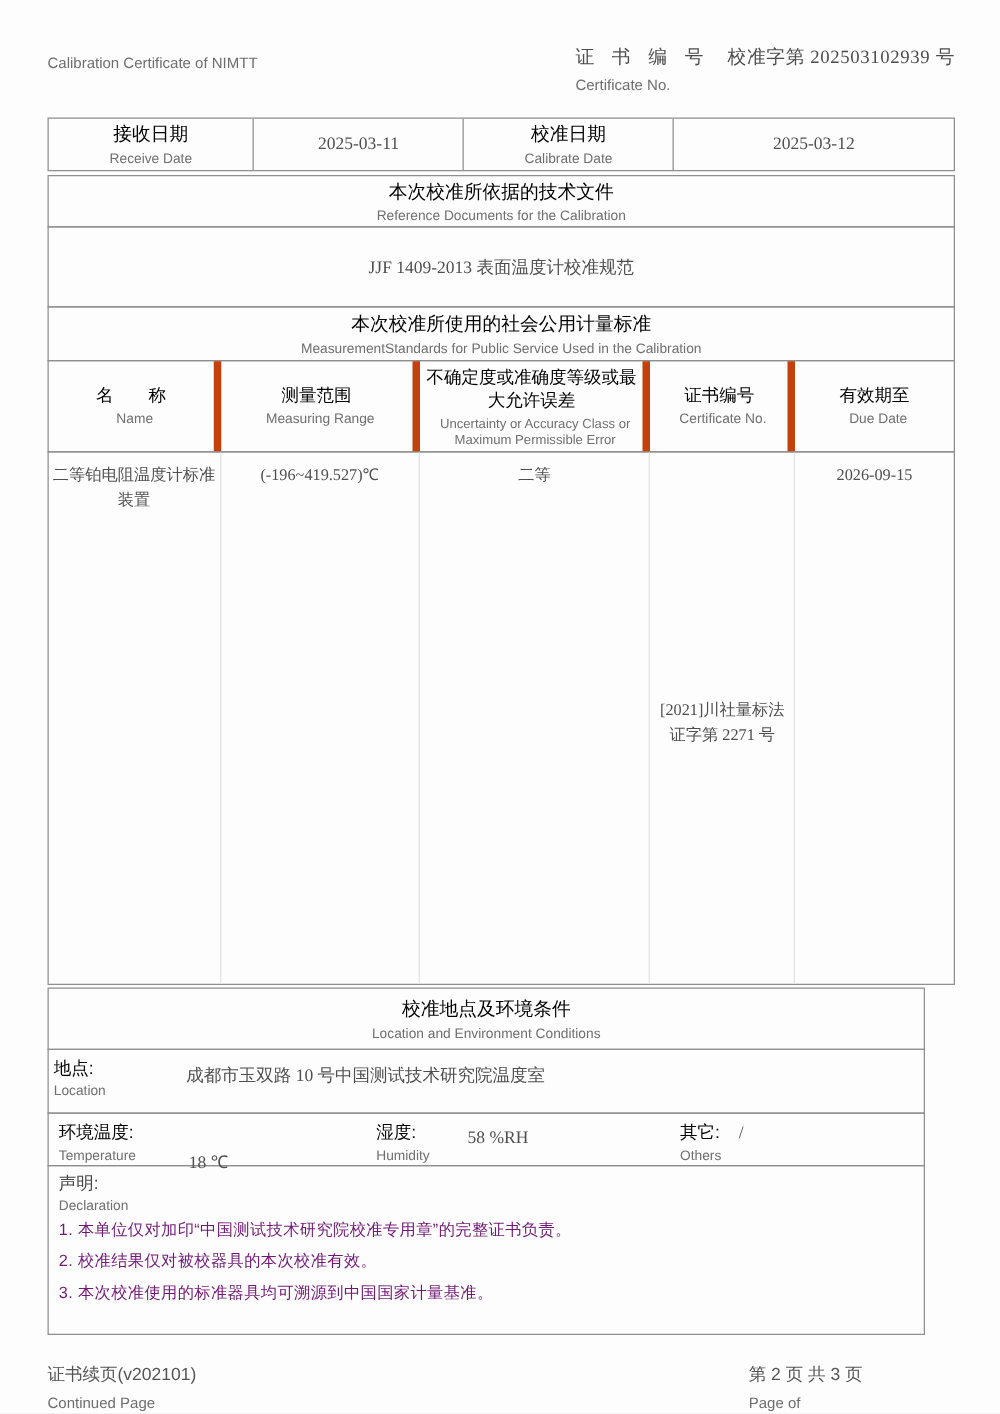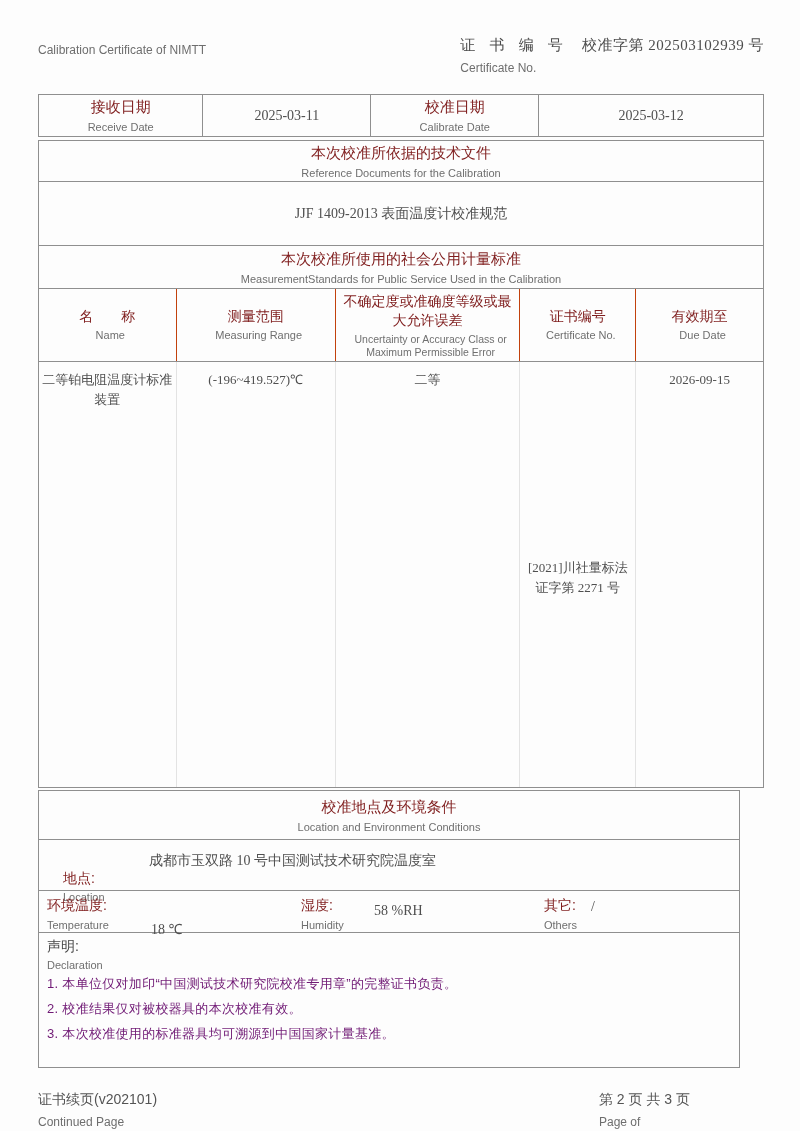--- a/index.html
+++ b/index.html
@@ -14,50 +14,50 @@
   .doc-header { display:flex; justify-content:space-between; align-items:flex-start; height:50px; }
   .title-cn { font-size:16px; color:#3f3f3f; letter-spacing:1px; }
   .title-en { font-size:12px; color:#6e6e6e; margin-top:7px; }
   .certno-line { font-size:15px; color:#4c4c4c; }
   .certno-label { letter-spacing:5px; margin-right:10px; }
   .certno-value { font-family:"Liberation Serif", serif; letter-spacing:0.5px; }
   .certno-en { font-size:12px; color:#6e6e6e; margin-top:6px; }
   
   .bx { border:1px solid #8f8f8f; box-sizing:border-box; margin-top:-1px; background:transparent; }
   .center-col { display:flex; flex-direction:column; justify-content:center; align-items:center; text-align:center; }
-  .lbl-cn { font-size:14px; color:#7f1d1d; }
+  .lbl-cn { font-size:14px; color:#000000; }
   .lbl-cn.big { font-size:15px; }
   .lbl-en { font-size:11px; color:#6f6f6f; margin-top:4px; }
   .val { font-family:"Liberation Serif", serif; font-size:14px; color:#4f4f4f; }
   
   .dates-table { display:flex; height:43px; margin-top:8px; }
   .dates-table > div { border-right:1px solid #8f8f8f; box-sizing:border-box; }
   .dates-table > div:last-child { border-right:none; }
   .dc1 { width:22.7%; } .dc2 { width:23.2%; } .dc3 { width:23.2%; } .dc4 { width:30.9%; }
   
   .ref-head { height:42px; }
   .ref-body { height:65px; }
   .std-head { height:44px; }
   
   .std-cols { display:flex; }
-  .std-cols > div { border-right:1px solid #c2410c; box-sizing:border-box; padding:2px 3px; }
+  .std-cols > div { border-right:6px solid #c2410c; box-sizing:border-box; padding:2px 3px; }
   .std-cols > div:last-child { border-right:none; }
   .sc1 { width:19.0%; } .sc2 { width:22.0%; } .sc3 { width:25.5%; } .sc4 { width:16.0%;justify-content:center; } .sc5 { width:17.5%; }
   .std-header-row { height:74px; }
   .std-header-row .lbl-en { margin-top:3px; line-height:13px;padding-left:6px; }
   .std-body-row { height:427px; }
   .std-body-row > div { border-right:1px solid #e3e3e3; display:flex; flex-direction:column; align-items:center; text-align:center; padding-top:8px; }
   .std-body-row > div:last-child { border-right:none; }
   .std-body-row .val { font-size:13px; line-height:20px; }
   
   .env-wrap { width:702px; margin-top:3px; }
   .env-head { height:50px; }
   .env-row { position:relative; height:52px; }
   .env-row2 { position:relative; height:43px; }
-  .side-label { position:absolute; left:24px; top:6px;margin-top:24px; }
+  .side-label { position:absolute; left:4px; top:6px; }
   .side-label .lbl-cn { font-size:14px; }
   .side-label .lbl-en { margin-top:3px; }
   .loc-value { position:absolute; left:110px; top:12px; font-size:14px; }
   .env-group { position:absolute; top:6px; }
   
   .decl { height:136px; padding:5px 8px; box-sizing:border-box; }
   .decl-title-cn { font-size:14px; color:#474747; }
   .decl-title-en { font-size:11px; color:#6f6f6f; margin-top:3px; }
   .decl-item { font-size:13px; color:#701a75; line-height:25px; letter-spacing:0.3px; }
   

